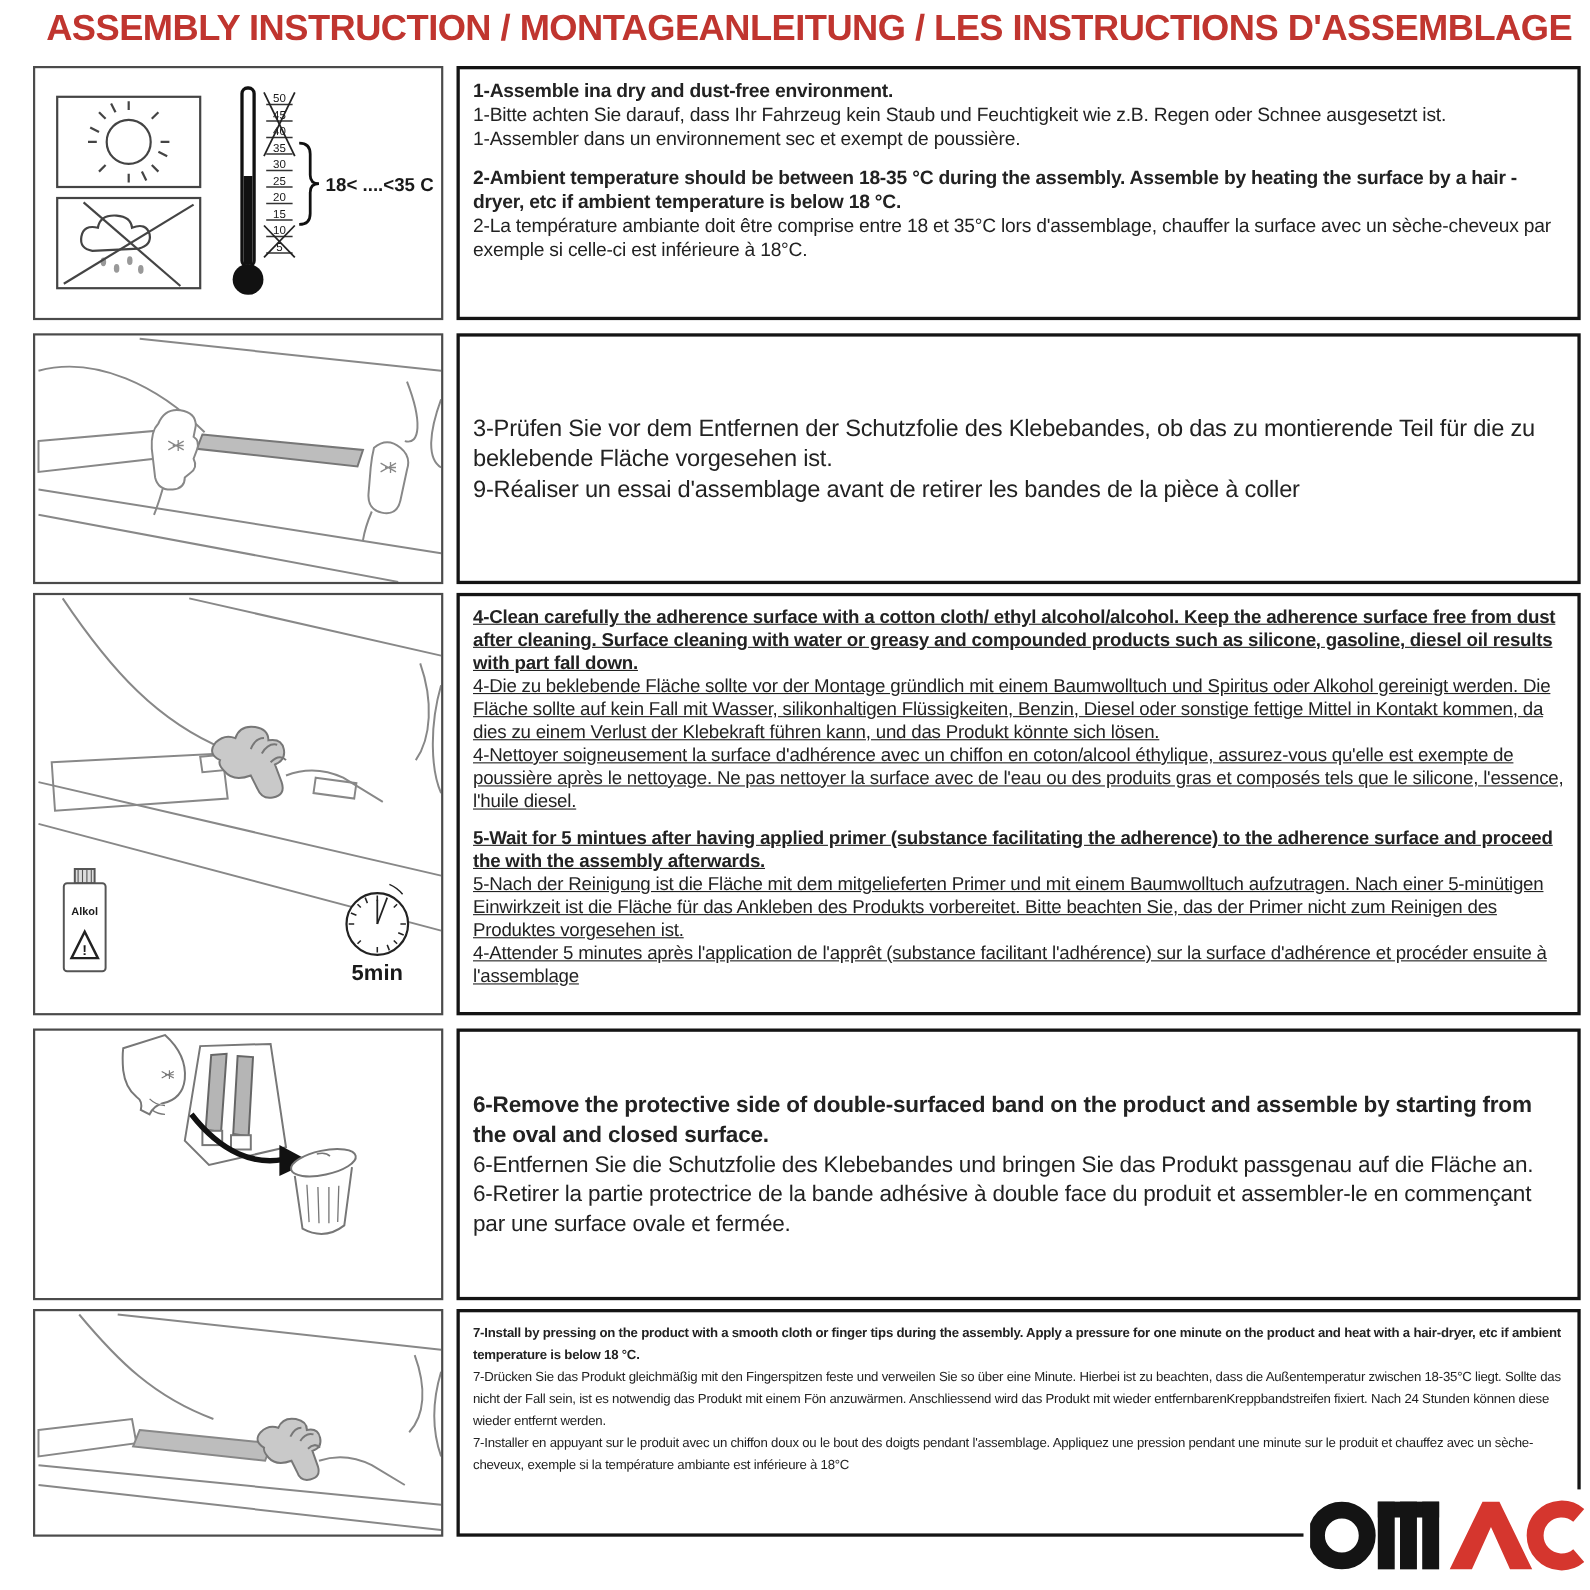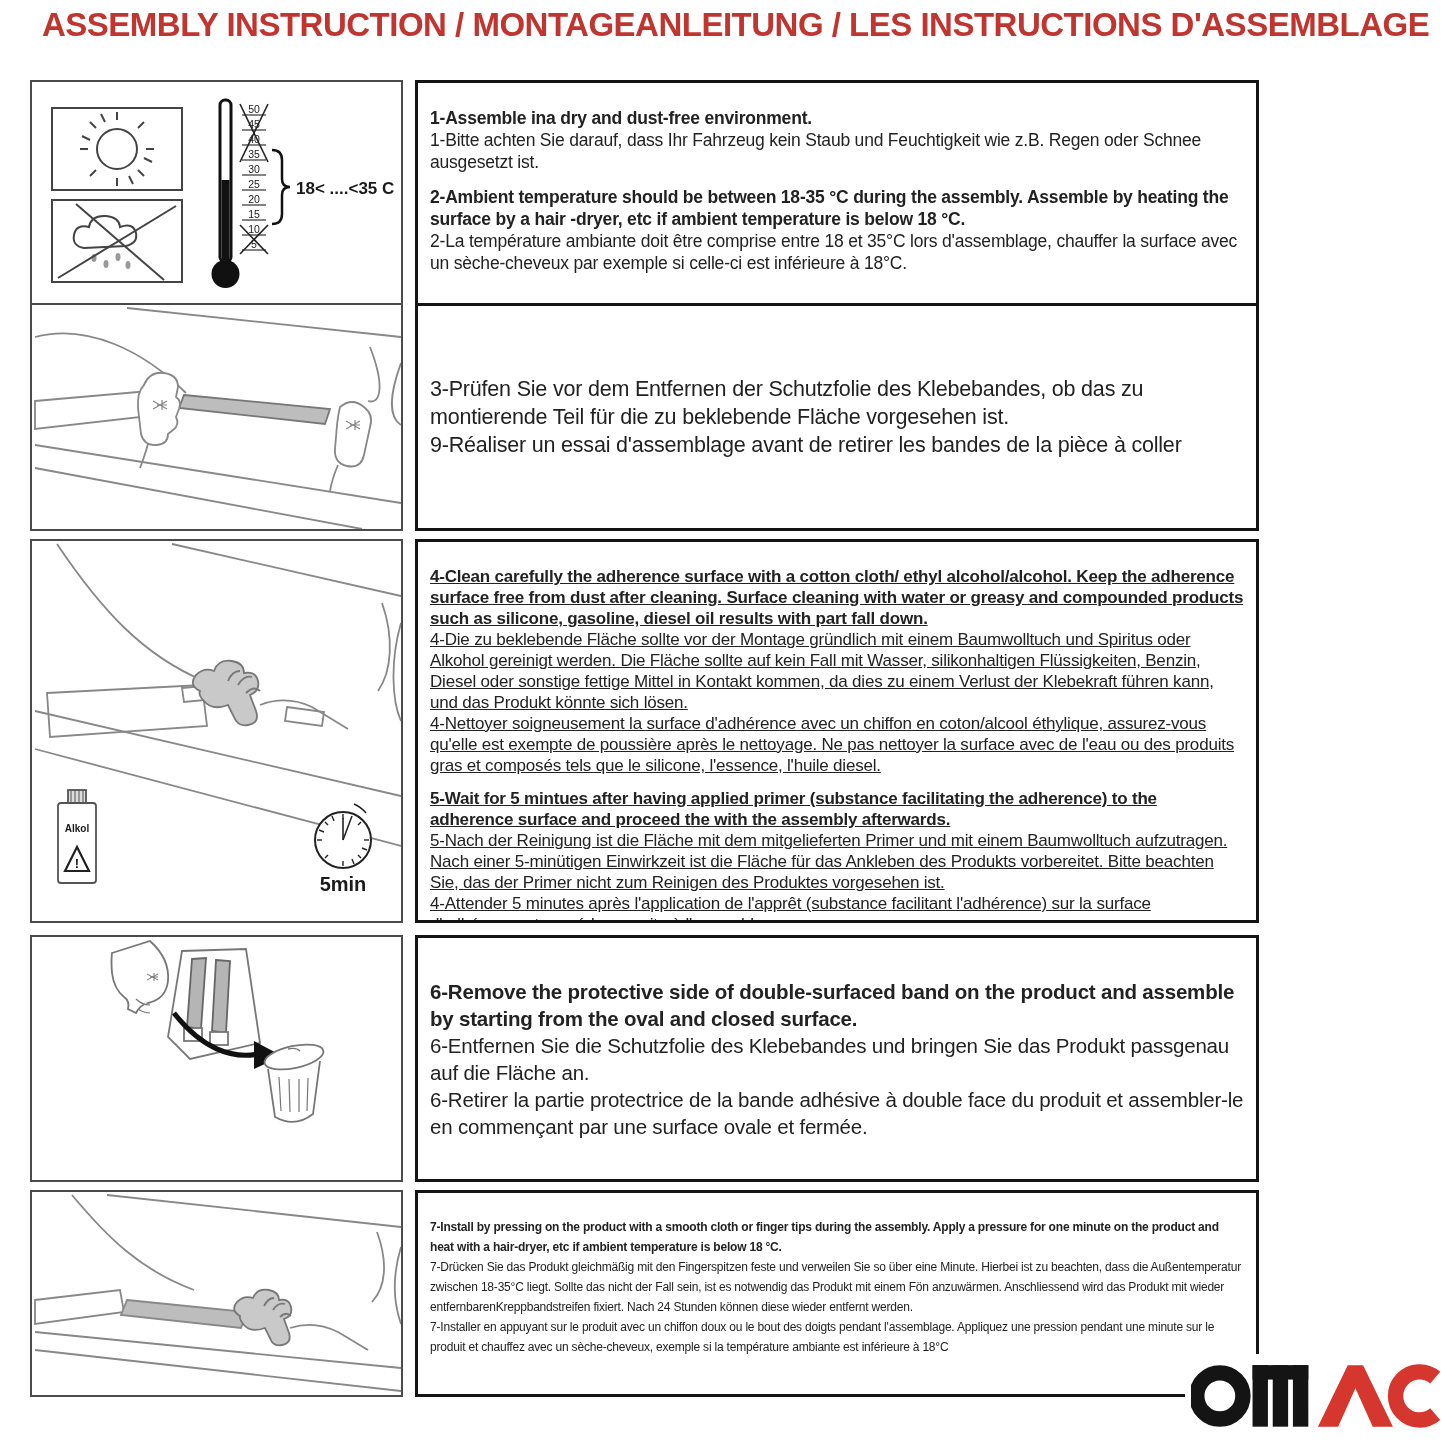--- a/index.html
+++ b/index.html
@@ -2,23 +2,23 @@
 <html><head>
 <meta charset="utf-8">
 <style>
   html,body{margin:0;padding:0;background:#fff;}
   .page{position:relative;width:1445px;height:1445px;background:#fff;overflow:hidden;
         font-family:"Liberation Sans",sans-serif;color:#222;}
   .title{position:absolute;left:42px;top:6px;margin:0;font-size:33px;font-weight:bold;
          letter-spacing:-0.5px;color:#C0352F;white-space:nowrap;}
   .imgbox{position:absolute;left:30px;width:373px;border:2px solid #4b4b4b;background:#fff;
           box-sizing:border-box;overflow:hidden;}
-  .textbox{position:absolute;left:415px;width:844px;border:3px solid #141414;background:#fff;
-           box-sizing:border-box;padding:24px 12px;overflow:hidden;}
-  .r1{top:80px;height:231px;}
+  .textbox{position:absolute;left:415px;width:1022px;border:3px solid #141414;background:#fff;
+           box-sizing:border-box;padding:8px 12px;overflow:hidden;}
+  .r1{top:60px;height:231px;}
   .r2{top:303px;height:228px;}
   .r3{top:539px;height:384px;}
   .r4{top:935px;height:247px;}
   .r5{top:1190px;height:207px;}
   .center{display:flex;align-items:center;}
   .paras{width:100%;}
   .para{margin:0;letter-spacing:-0.2px;}
   .bold{font-weight:bold;}
   .gap{margin-top:13px;}
   .s1 .para{font-size:17.5px;line-height:22px;}
@@ -107,20 +107,21 @@
         </g>
         <path d="M240,68 Q250,68 250,78 L250,97 Q250,105 258,105 Q250,105 250,113 L250,132 Q250,142 240,142" fill="none" stroke="#111" stroke-width="2.5"></path>
         <text x="264" y="112" font-size="17" font-weight="bold">18&lt; ....&lt;35 C</text>
       </g>
     </svg>
   </div>
   <div class="textbox r1">
     <div class="paras s1">
         <p class="para bold">1-Assemble ina dry and dust-free environment.</p>
         <p class="para">1-Bitte achten Sie darauf, dass Ihr Fahrzeug kein Staub und Feuchtigkeit wie z.B. Regen oder Schnee ausgesetzt ist.</p>
+        <p class="para">1-Assembler dans un environnement sec et exempt de poussière.</p>
         <p class="para bold gap">2-Ambient temperature should be between 18-35 °C  during the assembly. Assemble by heating the surface by a hair -dryer, etc if ambient temperature is below 18 °C.</p>
         <p class="para">2-La température ambiante doit être comprise entre 18 et 35°C lors d'assemblage, chauffer la surface avec un sèche-cheveux par exemple si celle-ci est inférieure à 18°C.</p>
       </div>
   </div>
 
   <div class="imgbox r2">
     <svg width="369" height="224" viewBox="0 0 369 224" stroke="#888" fill="none" stroke-width="1.8">
       <path d="M95,3 L369,32"></path>
       <path d="M3,32 C55,18 112,46 154,88"></path>
       <path d="M338,42 C352,78 350,100 336,96"></path>

